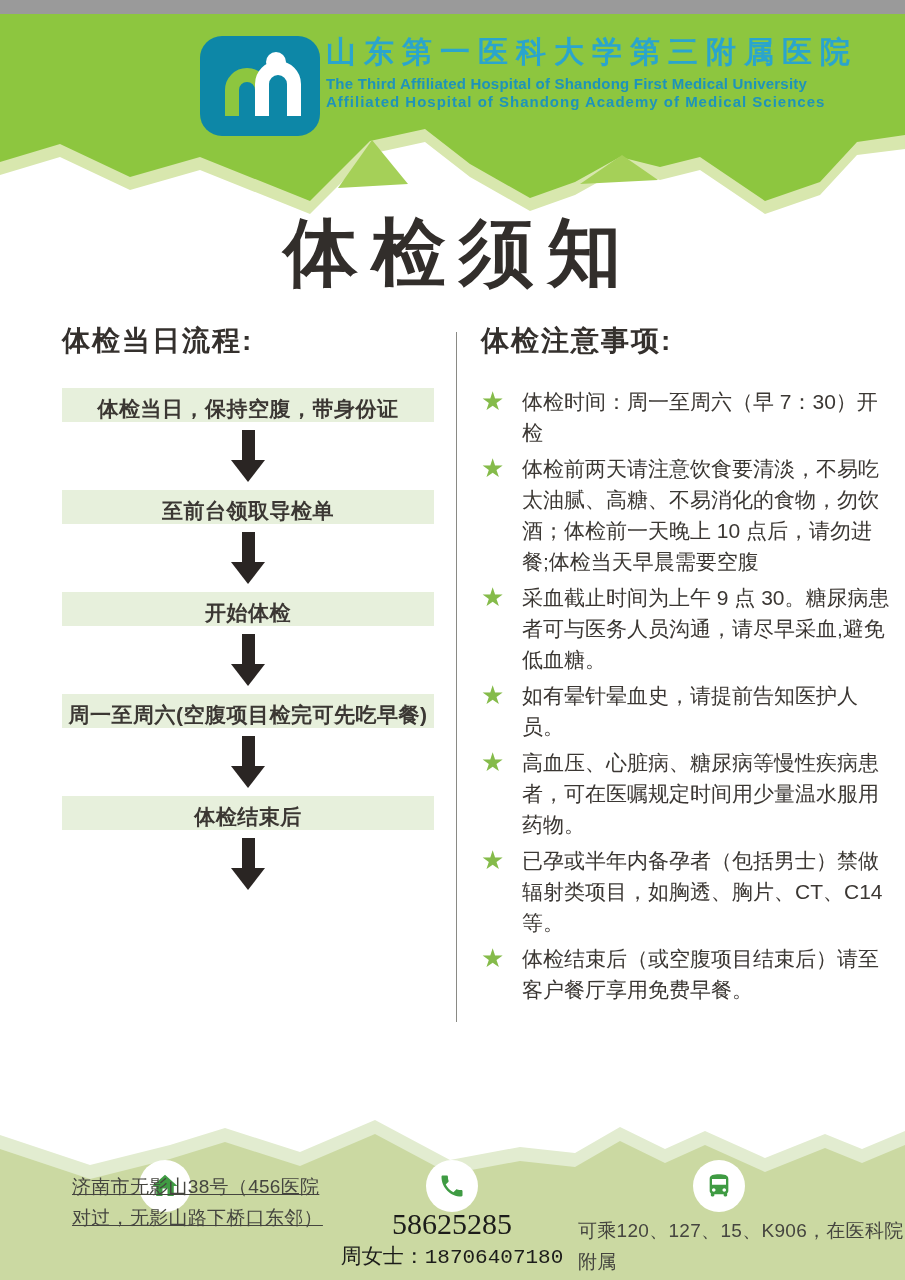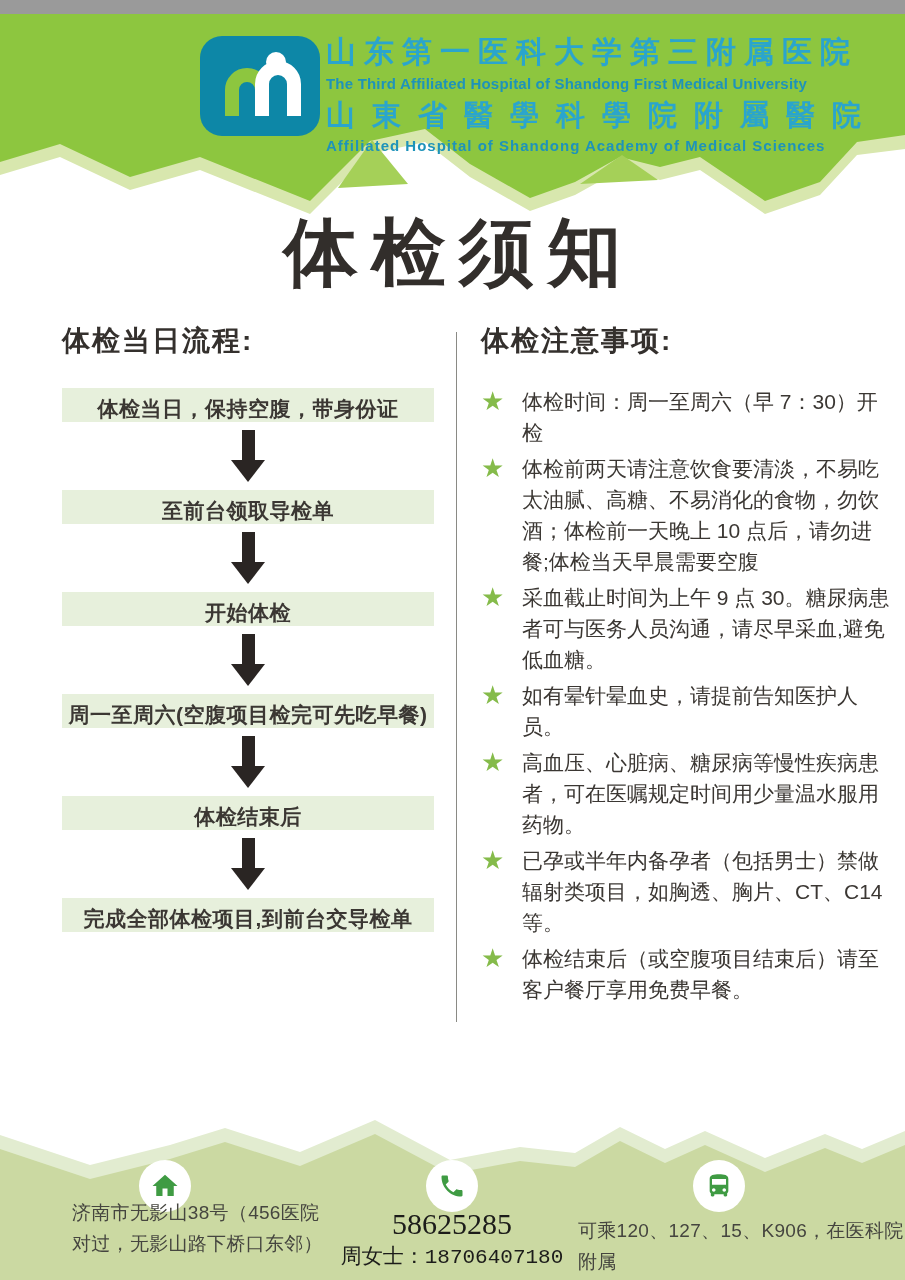--- a/index.html
+++ b/index.html
@@ -37,21 +37,21 @@
   .notes-list{margin:26px 0 0;padding:0;list-style:none;}
   .note-item{position:relative;padding-left:41px;font-size:21px;line-height:31px;
     color:#3b3733;margin-bottom:5px;}
   .note-star{position:absolute;left:0;top:0;color:#85bb4a;font-size:26px;line-height:31px;}
   
   .footer-svg{position:absolute;left:0;top:1100px;}
   .f-circle{position:absolute;width:52px;height:52px;border-radius:50%;background:#ffffff;
     display:flex;align-items:center;justify-content:center;top:1146px;}
   .f-home{left:139px;} .f-phone{left:426px;} .f-bus{left:693px;}
   .f-text{position:absolute;font-size:19px;line-height:31px;color:#45453f;letter-spacing:0.3px;}
-  .f-address{left:72px;top:1183px;}
+  .f-address{left:72px;top:1157px;text-decoration:underline;}
   .f-bustext{left:578px;top:1201px;}
   .f-phone-main{position:absolute;left:352px;top:1193px;width:200px;text-align:center;
     font-family:"Liberation Serif","DejaVu Serif",serif;font-size:30px;color:#1c1c1a;}
   .f-phone-contact{position:absolute;left:332px;top:1228px;width:240px;text-align:center;
     font-family:Liberation Mono, monospace;font-size:21px;color:#1c1c1a;}
 </style>
 </head>
 <body>
 
 <div class="poster">
@@ -66,21 +66,20 @@
   <svg class="logo" width="120" height="100" viewBox="0 0 120 100">
     <rect x="0" y="0" width="120" height="100" rx="22" fill="#0d87a7"></rect>
     <path d="M32 80 L32 54 A15 15 0 0 1 62 54 L62 80" fill="none" stroke="#8dc63f" stroke-width="14"></path>
     <path d="M62 80 L62 48 A16 16 0 0 1 94 48 L94 80" fill="none" stroke="#ffffff" stroke-width="14"></path>
     <circle cx="76" cy="26" r="10" fill="#ffffff"></circle>
   </svg>
 
   <div class="names">
     <div class="name-cn">山东第一医科大学第三附属医院</div>
     <div class="name-en">The Third Affiliated Hospital of Shandong First Medical University</div>
-    <div class="name-cn2">山東省醫學科學院附屬醫院</div>
     <div class="name-en2">Affiliated Hospital of Shandong Academy of Medical Sciences</div>
   </div>
 
   <div class="main-title">体检须知</div>
 
   <div class="flow-col">
     <div class="col-heading">体检当日流程:</div>
     <div class="flow-steps">
       <div class="flow-box">体检当日，保持空腹，带身份证</div>
       <div class="flow-arrow">
@@ -100,21 +99,20 @@
       <div class="flow-box">周一至周六(空腹项目检完可先吃早餐)</div>
       <div class="flow-arrow">
           <div class="shaft"></div>
           <div class="head"></div>
         </div>
       <div class="flow-box">体检结束后</div>
       <div class="flow-arrow">
           <div class="shaft"></div>
           <div class="head"></div>
         </div>
-      <div class="flow-box">完成全部体检项目,到前台交导检单</div>
     </div>
   </div>
 
   <div class="divider"></div>
 
   <div class="notes-col">
     <div class="col-heading">体检注意事项:</div>
     <ul class="notes-list">
       <li class="note-item">
         <span class="note-star">★</span>

